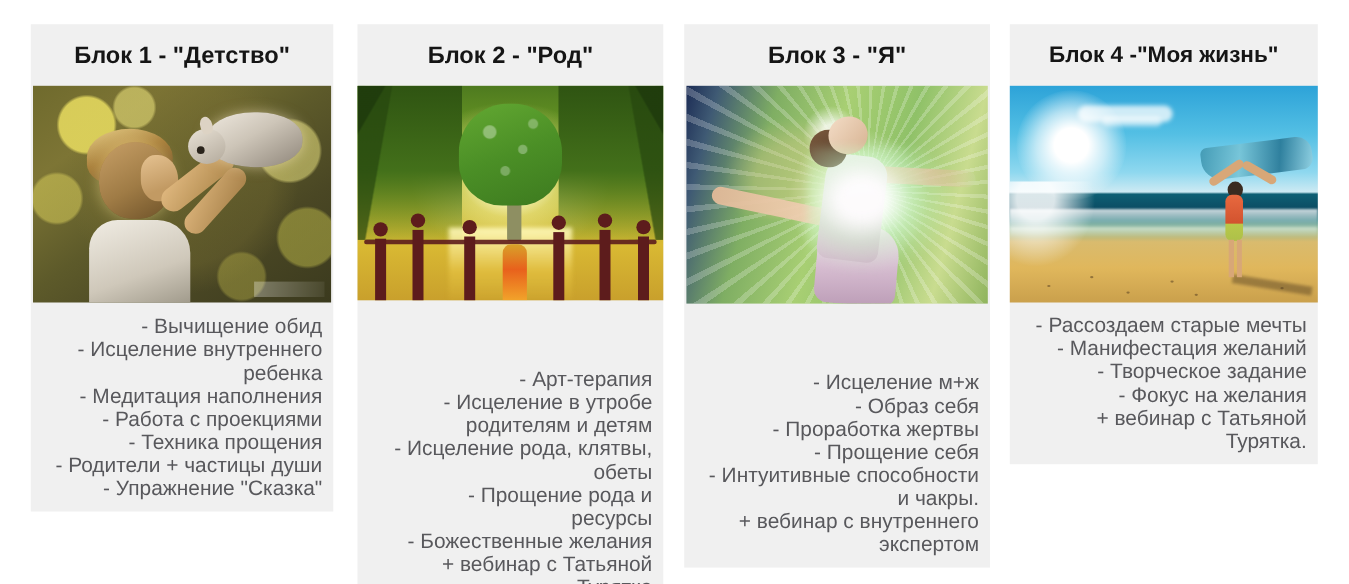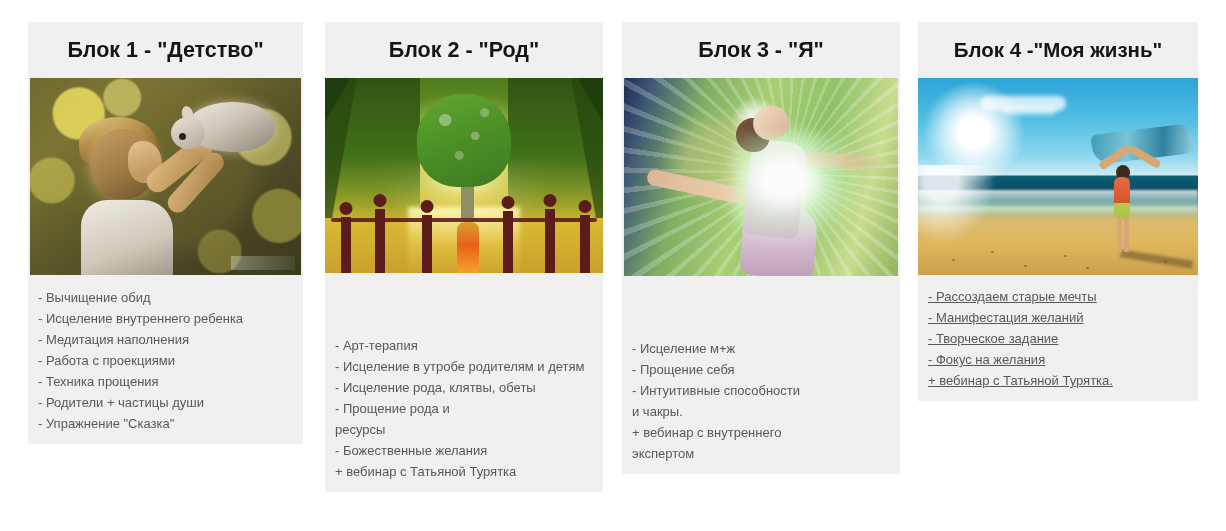--- a/index.html
+++ b/index.html
@@ -53,27 +53,27 @@
     background:#333;
   }
   .card-2 .photo{height:195px;margin:0 0 0 0;}
   .card-3 .photo{height:198px;margin:0 2px 0 2px;}
   .card-4 .photo{height:197px;margin:0 0 0 0;}
 
   .lines{
     flex:1;
     padding:12px 10px 10px 10px;
     box-sizing:border-box;
-    text-align:left;
+    text-align:right;
     color:#58585c;
-    font-size:13px;
+    font-size:19px;
     line-height:21px;
   }
   .card-2 .lines,.card-3 .lines{padding-top:14px;margin-top:48px;}
-  .card-4 .lines{padding-top:11px;text-decoration:underline;}
+  .card-4 .lines{padding-top:11px;}
   .lines div{white-space:normal;}
 
   
   .ph1{
     background:
       radial-gradient(circle at 18% 18%, rgba(233,221,96,.85) 0 9%, rgba(0,0,0,0) 10%),
       radial-gradient(circle at 34% 10%, rgba(214,205,110,.7) 0 7%, rgba(0,0,0,0) 8%),
       radial-gradient(circle at 8% 52%, rgba(206,196,86,.6) 0 8%, rgba(0,0,0,0) 9%),
       radial-gradient(circle at 86% 30%, rgba(221,214,120,.6) 0 10%, rgba(0,0,0,0) 11%),
       radial-gradient(circle at 92% 70%, rgba(180,176,70,.55) 0 9%, rgba(0,0,0,0) 10%),
@@ -387,20 +387,22 @@
       <div class="arm-l"></div>
       <div class="arm-r"></div>
       <div class="skirt"></div>
       <div class="torso"></div>
       <div class="hair"></div>
       <div class="head"></div>
       <div class="glow"></div>
     </div>
     <div class="lines">
       <div>- Исцеление м+ж</div>
+      <div>- Образ себя</div>
+      <div>- Проработка жертвы</div>
       <div>- Прощение себя</div>
       <div>- Интуитивные способности</div>
       <div>и чакры.</div>
       <div>+ вебинар с внутреннего</div>
       <div>экспертом</div>
     </div>
   </div>
 
   <div class="card card-4">
     <div class="card-head">Блок 4 -"Моя жизнь"</div>

